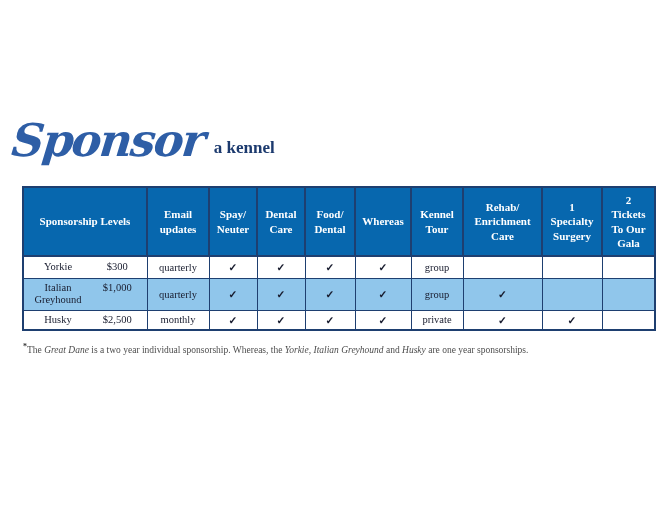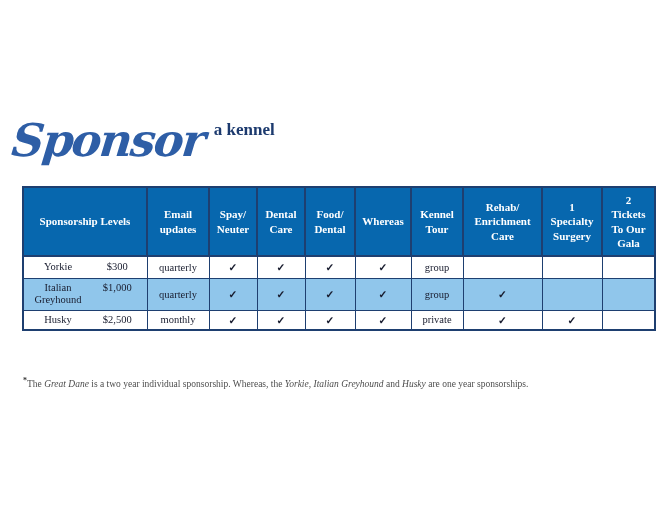--- a/index.html
+++ b/index.html
@@ -13,21 +13,21 @@
   .script-title {
     font-family: "DejaVu Serif", serif;
     font-style: italic; font-weight: bold;
     font-size: 45px; line-height: 1.1;
     color: #2e5ea6; letter-spacing: -2px;
     transform: skewX(-6deg);
   }
   .subtitle {
     font-family: "Liberation Serif", serif;
     font-weight: bold; font-size: 17px;
-    color: #1c3a6e; margin-left: 10px; margin-bottom: 26px;
+    color: #1c3a6e; margin-left: 10px; margin-bottom: 8px;
   }
 
   
   table.sponsor {
     position: absolute; left: 22px; top: 186px;
     width: 633px; border-collapse: collapse; table-layout: fixed;
     border: 2px solid #1e3f70;
   }
   table.sponsor th {
     background: #0767ae; color: #ffffff;
@@ -51,21 +51,21 @@
   td.check-cell { font-size: 12px; font-weight: bold; color: #131a33; }
 
   td.level-cell { text-align: left; padding-left: 6px; }
   .level-wrap { display: grid; grid-template-columns: 64px 1fr; align-items: baseline; }
   .level-name { line-height: 1.15; }
   .level-name sup { font-size: 7.5px; }
   .level-price { line-height: 1.15; }
 
   
   .footnote {
-    position: absolute; left: 23px; top: 376px; width: 642px;
+    position: absolute; left: 23px; top: 342px; width: 642px;
     font-size: 9.5px; color: #4d4d4d; line-height: 1.3;
   }
   .footnote .fn-sup { vertical-align: super; font-size: 8px; font-weight: bold; color: #333; }
   .footnote .fn-italic { font-style: italic; }
 </style>
 </head>
 <body>
 
 <div class="page">
 

